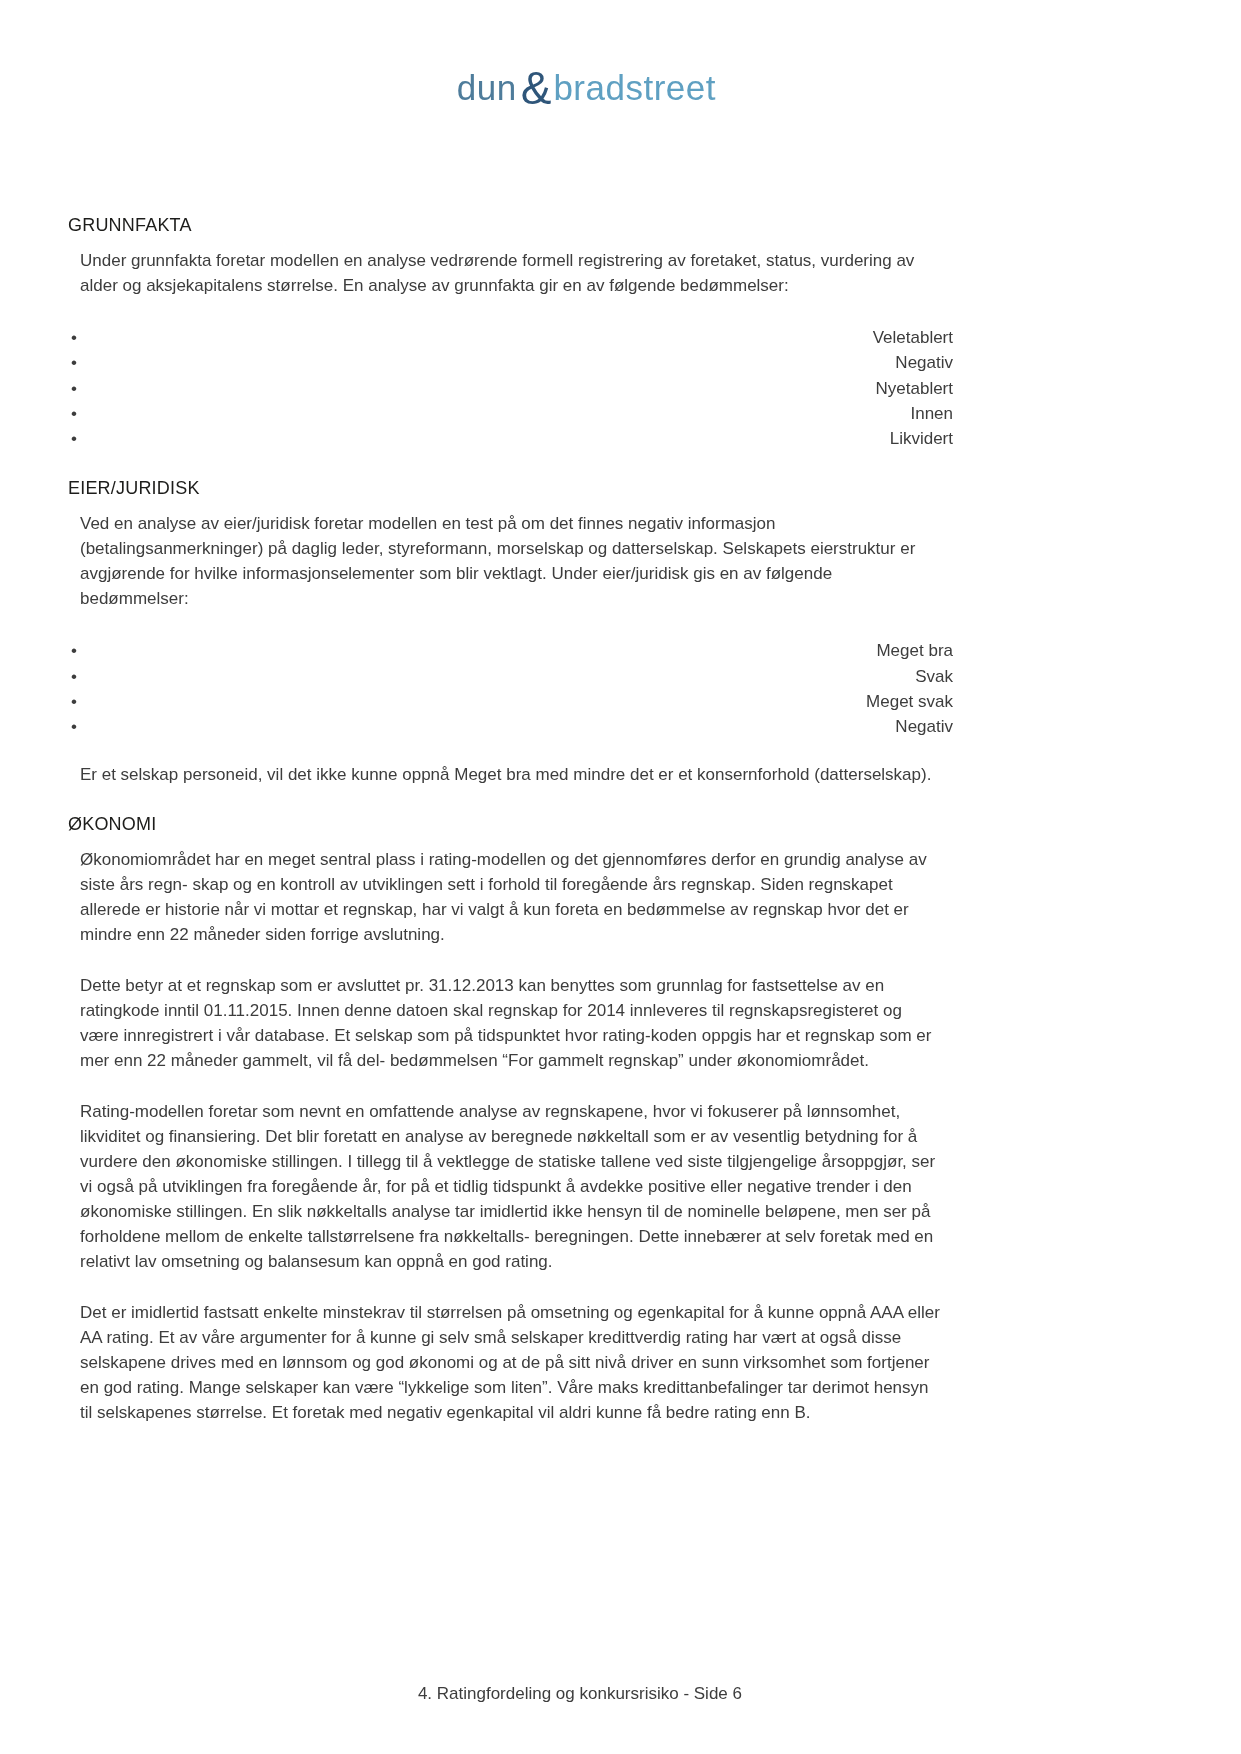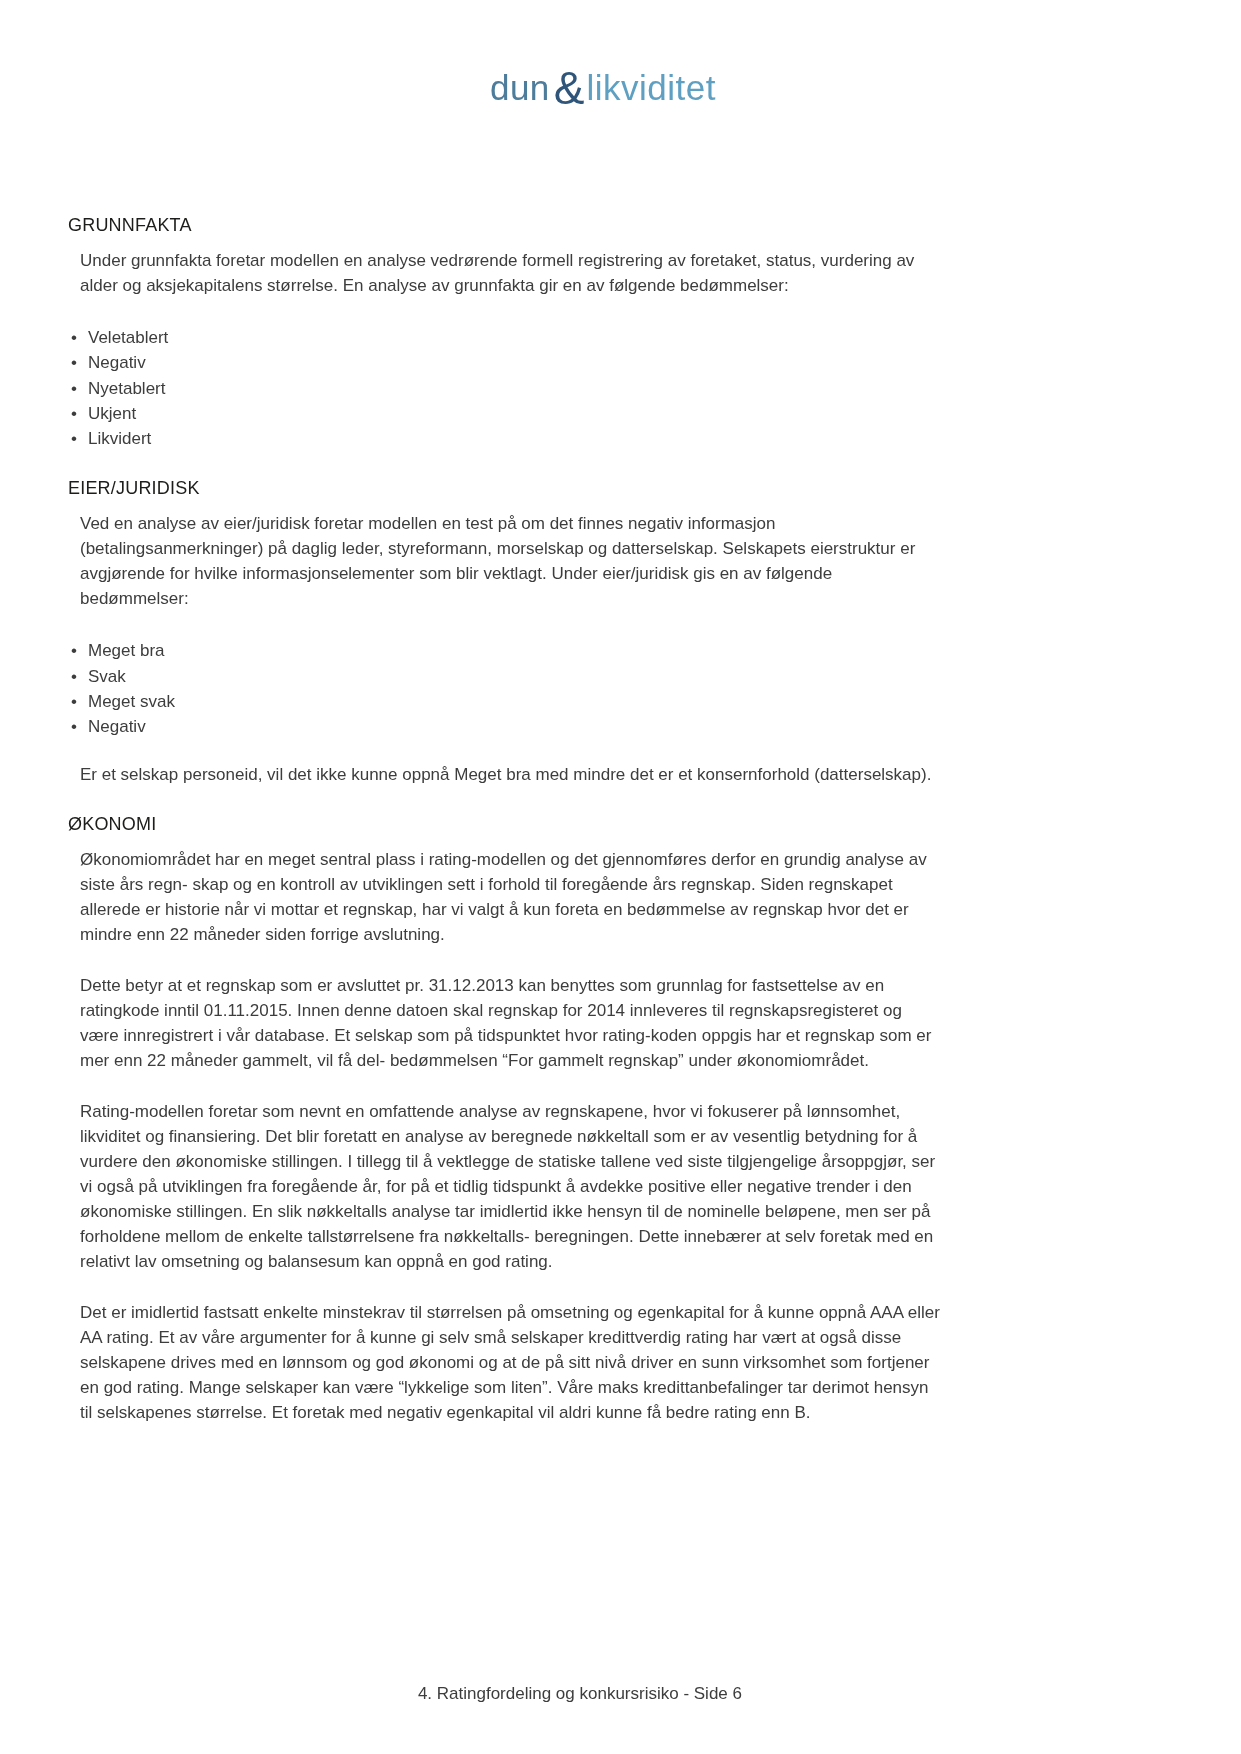--- a/index.html
+++ b/index.html
@@ -67,20 +67,21 @@
 
   ul.bullet-list {
     list-style: none;
     margin: 27px 0 0 0;
     padding: 0;
   }
   ul.bullet-list li {
     position: relative;
     padding-left: 20px;
     line-height: 25.3px;
+    text-align: right;
   }
   ul.bullet-list li::before {
     content: "\2022";           
     position: absolute;
     left: 3px;
     color: #3d3d3d;
   }
 
   .footer {
     position: absolute;
@@ -93,34 +94,34 @@
   }
 </style>
 </head>
 <body>
 
 <div class="page">
 
   <div class="logo">
     <span class="dun">dun</span>
     <span class="amp">&amp;</span>
-    <span class="brad">likviditet</span>
+    <span class="brad">bradstreet</span>
   </div>
 
   <div class="content">
 
 
     <div class="section">
       <h2 class="section-heading">GRUNNFAKTA</h2>
       <p class="intro">Under grunnfakta foretar modellen en analyse vedrørende formell registrering av foretaket, status, vurdering av alder og aksjekapitalens størrelse. En analyse av grunnfakta gir en av følgende bedømmelser:</p>
       <ul class="bullet-list">
         <li><span>Veletablert</span></li>
         <li><span>Negativ</span></li>
         <li><span>Nyetablert</span></li>
-        <li><span>Ukjent</span></li>
+        <li><span>Innen</span></li>
         <li><span>Likvidert</span></li>
       </ul>
     </div>
 
     <div class="section">
       <h2 class="section-heading">EIER/JURIDISK</h2>
       <p class="intro">Ved en analyse av eier/juridisk foretar modellen en test på om det finnes negativ informasjon (betalingsanmerkninger) på daglig leder, styreformann, morselskap og datterselskap. Selskapets eierstruktur er avgjørende for hvilke informasjonselementer som blir vektlagt. Under eier/juridisk gis en av følgende bedømmelser:</p>
       <ul class="bullet-list">
         <li><span>Meget bra</span></li>
         <li><span>Svak</span></li>

